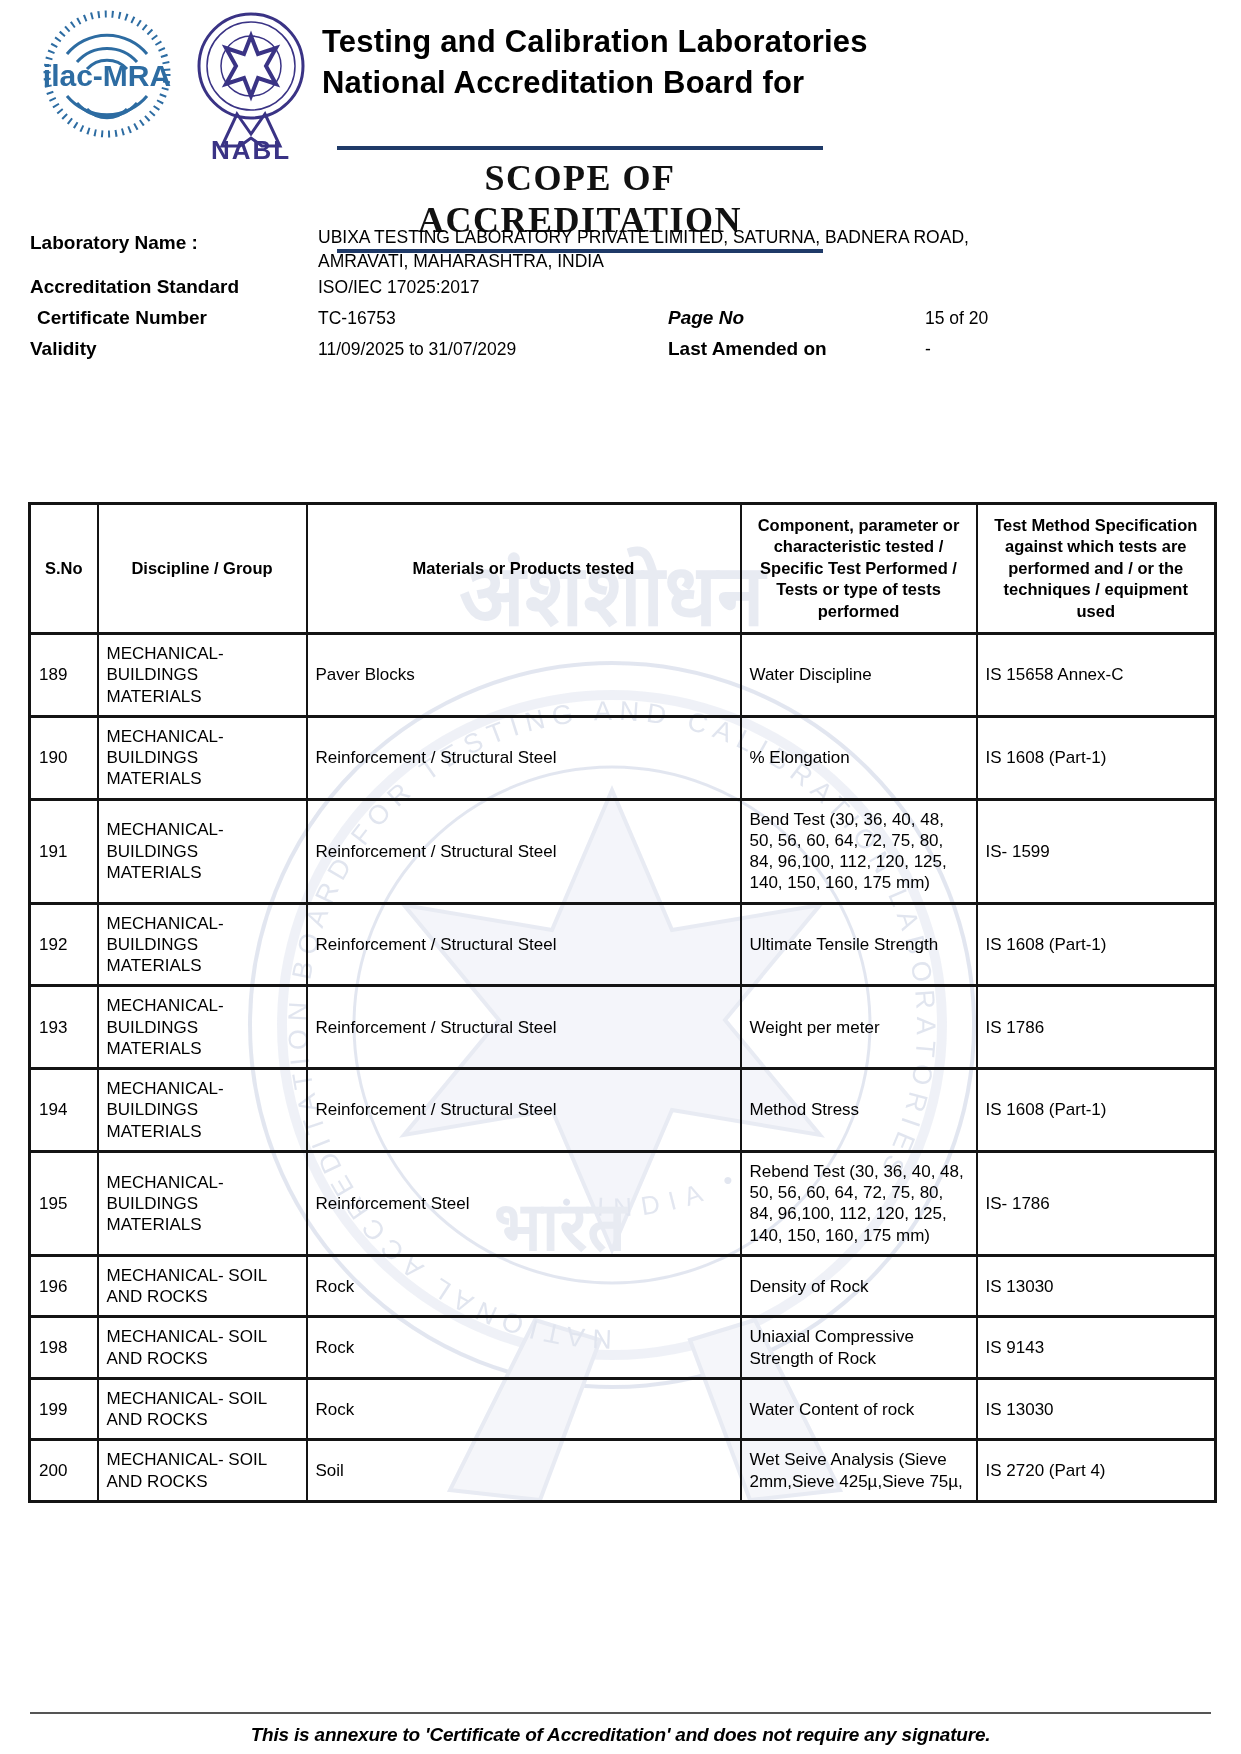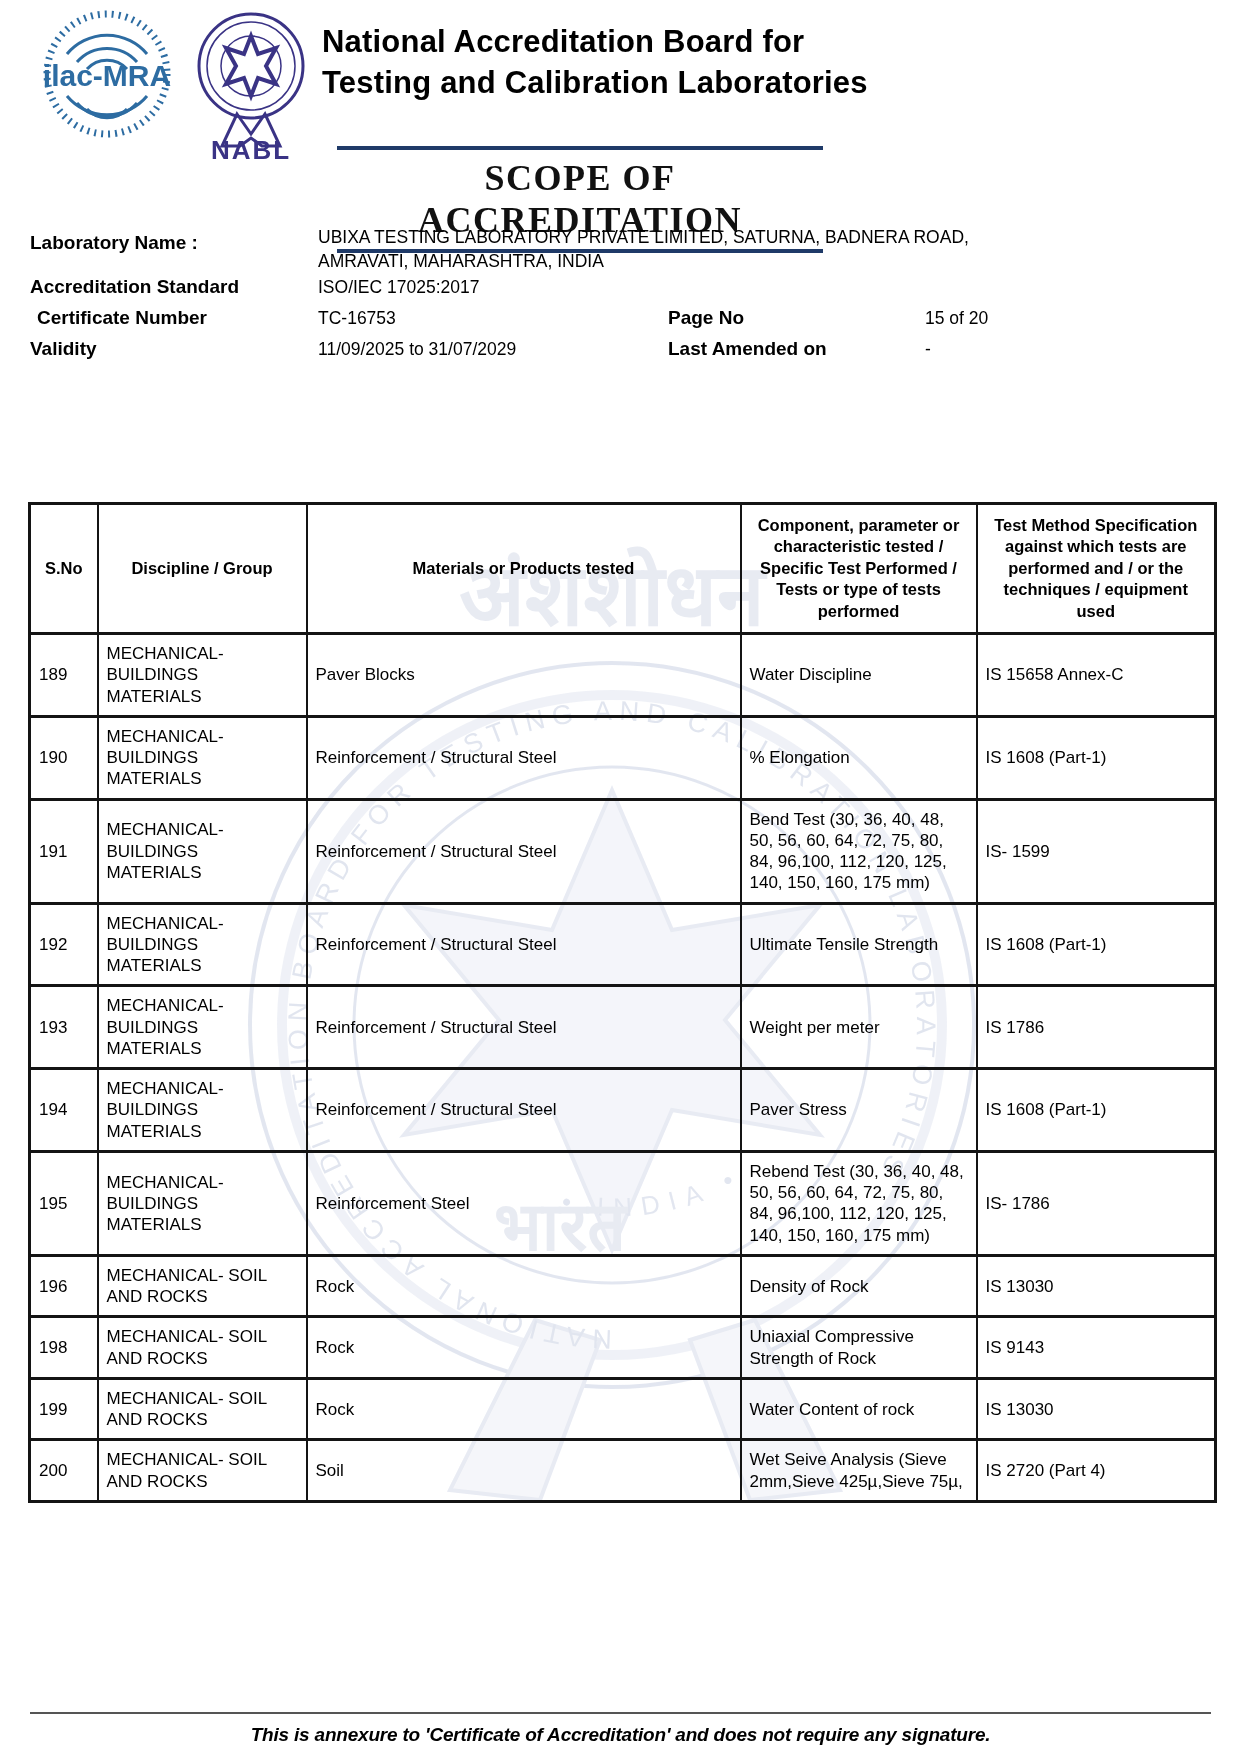--- a/index.html
+++ b/index.html
@@ -99,38 +99,38 @@
     <polygon points="45,108 59,128 73,108 88,140 70,140 59,132 48,140 30,140" fill="#ffffff" stroke-width="3"></polygon>
     <circle cx="59" cy="60" r="52" stroke-width="3"></circle>
     <circle cx="59" cy="60" r="44" stroke-width="1.5"></circle>
     <circle cx="59" cy="60" r="30" stroke-width="1.5"></circle>
     <path d="M59 30 L66 48 L84 42 L74 60 L84 78 L66 72 L59 90 L52 72 L34 78 L44 60 L34 42 L52 48 Z" fill="#ffffff" stroke="#3a3385" stroke-width="4"></path>
   </g>
   <text x="59" y="153" text-anchor="middle" font-size="26" font-weight="bold" fill="#3a3385" font-family="Liberation Sans, DejaVu Sans, sans-serif" letter-spacing="2">NABL</text>
 </svg>
 
 <div class="org-title">
+  <div>Testing and Calibration Laboratories</div>
   <div>National Accreditation Board for</div>
-  <div>Testing and Calibration Laboratories</div>
 </div>
 
 <div class="scope-banner">
   <span>SCOPE OF ACCREDITATION</span>
 </div>
 
 <div class="info">
   <span class="lbl" style="left:30px; top:232px;">Laboratory Name :</span>
   <span class="val" style="left:318px; top:226px; width:660px; line-height:1.35;">UBIXA TESTING LABORATORY PRIVATE LIMITED, SATURNA, BADNERA ROAD, AMRAVATI, MAHARASHTRA, INDIA</span>
 
   <span class="lbl" style="left:30px; top:276px;">Accreditation Standard</span>
   <span class="val" style="left:318px; top:277px;">ISO/IEC 17025:2017</span>
 
   <span class="lbl" style="left:37px; top:307px;">Certificate Number</span>
   <span class="val" style="left:318px; top:308px;">TC-16753</span>
-  <span class="lbl" style="left:668px; top:307px;">Page No</span>
+  <span class="lbl" style="left:668px; top:307px;font-style:italic;">Page No</span>
   <span class="val" style="left:925px; top:308px;">15 of 20</span>
 
   <span class="lbl" style="left:30px; top:338px;">Validity</span>
   <span class="val" style="left:318px; top:339px;">11/09/2025 to 31/07/2029</span>
   <span class="lbl" style="left:668px; top:338px;">Last Amended on</span>
   <span class="val" style="left:925px; top:339px;">-</span>
 </div>
 
 <div class="scope-table-wrap">
   <table class="scope">
@@ -188,21 +188,21 @@
     <td class="c-disc">MECHANICAL- BUILDINGS MATERIALS</td>
     <td class="c-mat">Reinforcement / Structural Steel</td>
     <td class="c-comp">Weight per meter</td>
     <td class="c-method">IS 1786</td>
   </tr>
 
   <tr class="body-row">
     <td class="c-sno">194</td>
     <td class="c-disc">MECHANICAL- BUILDINGS MATERIALS</td>
     <td class="c-mat">Reinforcement / Structural Steel</td>
-    <td class="c-comp">Paver Stress</td>
+    <td class="c-comp">Method Stress</td>
     <td class="c-method">IS 1608 (Part-1)</td>
   </tr>
 
   <tr class="body-row">
     <td class="c-sno">195</td>
     <td class="c-disc">MECHANICAL- BUILDINGS MATERIALS</td>
     <td class="c-mat">Reinforcement Steel</td>
     <td class="c-comp">Rebend Test (30, 36, 40, 48, 50, 56, 60, 64, 72, 75, 80, 84, 96,100, 112, 120, 125, 140, 150, 160, 175 mm)</td>
     <td class="c-method">IS- 1786</td>
   </tr>

